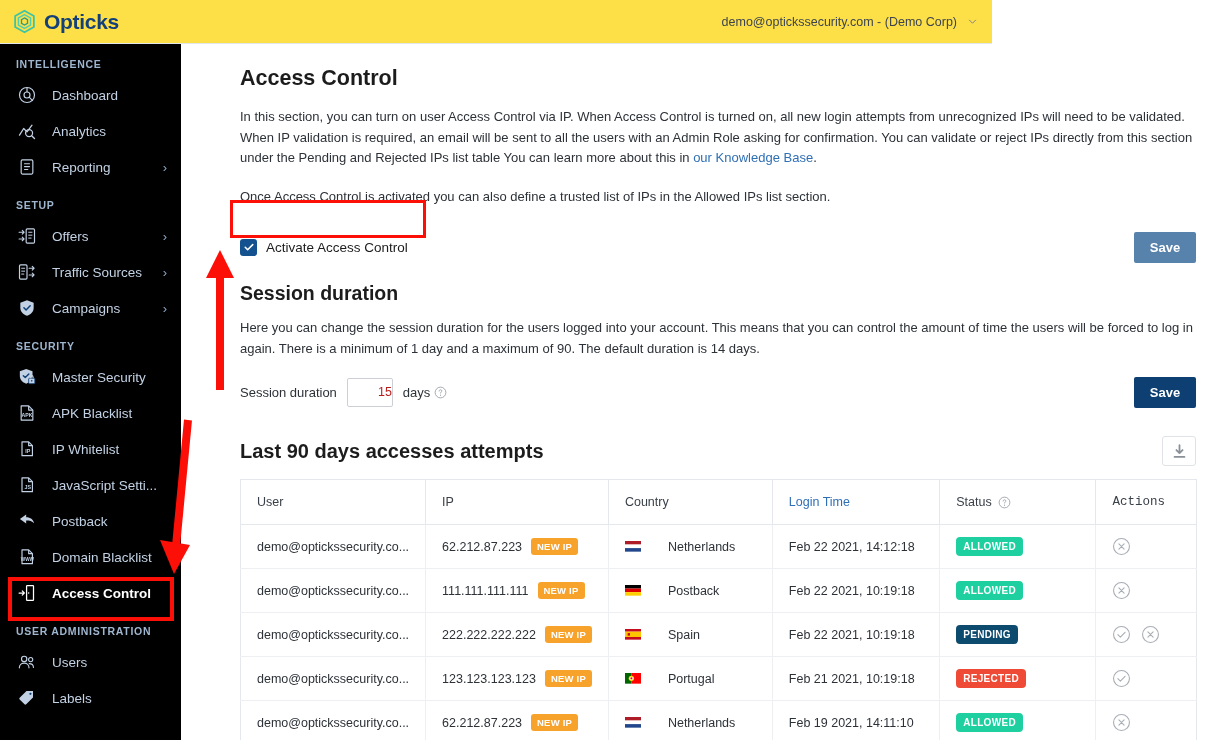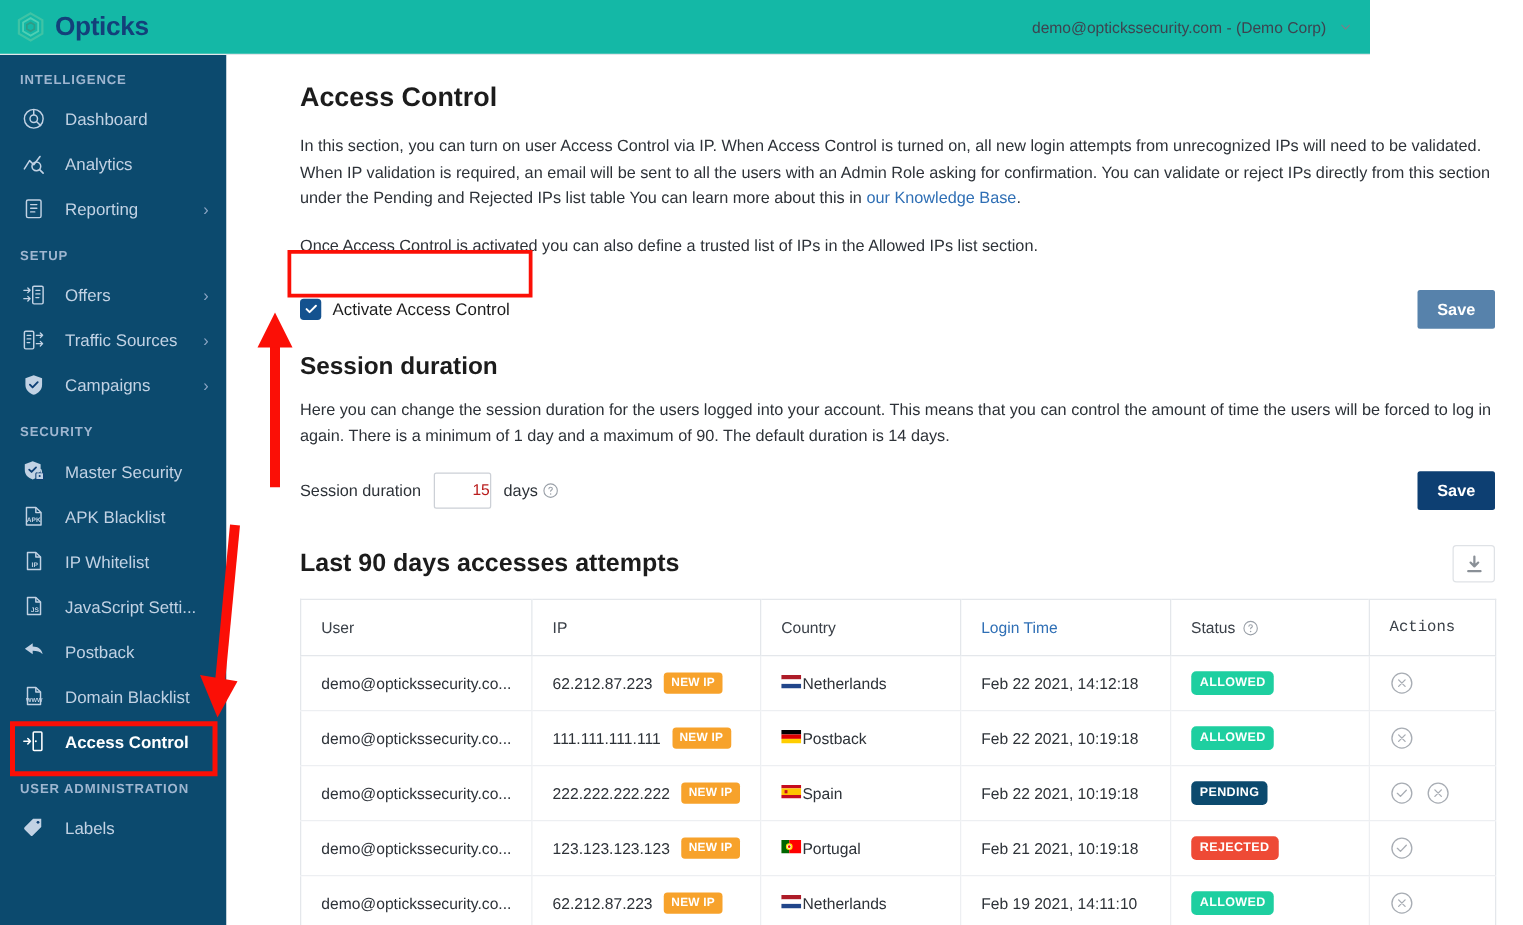--- a/index.html
+++ b/index.html
@@ -6,39 +6,39 @@
   html, body {
     width: 1218px; height: 740px;
     font-family: "Liberation Sans", sans-serif;
     background: #ffffff;
     overflow: hidden;
   }
   #app { position: relative; width: 1218px; height: 740px; }
 
   
   .topbar {
-    position: absolute; top: 0; left: 0; width: 1096px; height: 44px;
-    background: #14b8a6; border-bottom: 1px solid #e3e6ea;
+    position: absolute; top: 0; left: 0; width: 992px; height: 44px;
+    background: #fde047; border-bottom: 1px solid #e3e6ea;
     display: flex; align-items: center; justify-content: space-between;
   }
   .brand { display: flex; align-items: center; gap: 7px; padding-left: 12px; }
   .brand-mark { width: 25px; height: 25px; display: block; }
   .brand-name {
     font-size: 21px; font-weight: bold; color: #13407a; letter-spacing: -0.3px;
   }
   .user-menu {
     display: flex; align-items: center; gap: 10px; padding-right: 14px;
     font-size: 12.5px; color: #3d4450;
   }
   .chev-down { width: 11px; height: 11px; display: block; color: #7a8089; }
 
   
   .sidebar {
     position: absolute; top: 44px; left: 0; width: 181px; height: 696px;
-    background: #0c4a6e; overflow: hidden;
+    background: #000000; overflow: hidden;
   }
   .nav-section {
     font-size: 10.5px; font-weight: bold; letter-spacing: 0.7px;
     color: #9fb6d0; padding: 14px 0 7px 16px; text-transform: uppercase;
   }
   .nav-item {
     display: flex; align-items: center; height: 36px; padding-left: 16px;
     color: #c2d2e4; font-size: 13.5px; position: relative; cursor: pointer;
   }
   .nav-item .ico {
@@ -141,21 +141,21 @@
   .col-country { width: 170px; }
   .col-time { width: 170px; }
   .col-status { width: 172px; }
   .col-actions { width: 105px; font-family: Liberation Mono, monospace; }
 
   .ip-cell { display: flex; align-items: center; gap: 9px; }
   .badge-newip {
     background: #f7a22b; color: #ffffff; font-size: 9.5px; font-weight: bold;
     padding: 3px 6px; border-radius: 3px; letter-spacing: 0.2px;
   }
-  .country-cell { display: flex; gap: 1px; }
+  .country-cell { display: flex; align-items: center; gap: 27px; }
   .flag { width: 16px; height: 12px; display: block; border-radius: 1px; }
   .badge-status {
     display: inline-block; color: #ffffff; font-size: 10px; font-weight: bold;
     padding: 4px 7px; border-radius: 4px; letter-spacing: 0.3px;
   }
   .actions-cell { display: flex; align-items: center; gap: 10px; }
   .act-ico { width: 19px; height: 19px; color: #a8adb4; cursor: pointer; display: block; }
 
   
   .anno { position: absolute; pointer-events: none; }
@@ -328,20 +328,31 @@
             <circle cx="14" cy="12" r="0.95" fill="currentColor"></circle>
             <path d="M2.5 12h6.3m0 0L6.3 9.4M8.8 12 6.3 14.6" stroke="currentColor" stroke-width="1.5" stroke-linecap="round" stroke-linejoin="round"></path>
           </svg>
         </span>
         <span class="lbl">Access Control</span>
       </div>
       <div class="nav-section">USER ADMINISTRATION</div>
       <div class="nav-item">
         <span class="ico">
           <svg viewBox="0 0 24 24" fill="none">
+            <circle cx="8.6" cy="8.3" r="3.2" stroke="currentColor" stroke-width="1.4"></circle>
+            <path d="M2.8 19c0-3.3 2.6-5.6 5.8-5.6s5.8 2.3 5.8 5.6" stroke="currentColor" stroke-width="1.4" stroke-linecap="round"></path>
+            <circle cx="16.4" cy="9.1" r="2.5" stroke="currentColor" stroke-width="1.3"></circle>
+            <path d="M14.6 13.9c3 0 5.1 2 5.1 4.6" stroke="currentColor" stroke-width="1.3" stroke-linecap="round"></path>
+          </svg>
+        </span>
+        <span class="lbl">Users</span>
+      </div>
+      <div class="nav-item">
+        <span class="ico">
+          <svg viewBox="0 0 24 24" fill="none">
             <path d="M3.2 11.8 11.4 3.6h7.8v7.8l-8.2 8.2a1.4 1.4 0 0 1-2 0l-5.8-5.8a1.4 1.4 0 0 1 0-2z" fill="currentColor"></path>
             <circle cx="16.1" cy="7" r="1.35" fill="#0f4076"></circle>
           </svg>
         </span>
         <span class="lbl">Labels</span>
       </div>
     </nav>
 
   <main class="main">
     <h1 class="page-title">Access Control</h1>

